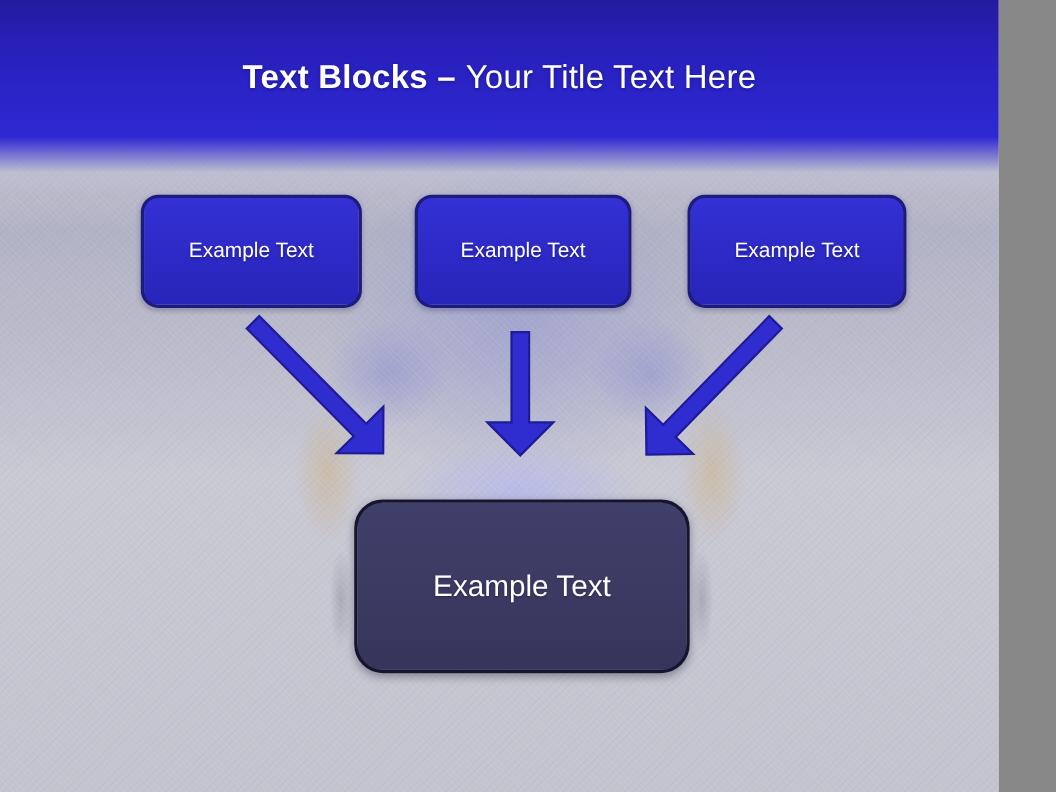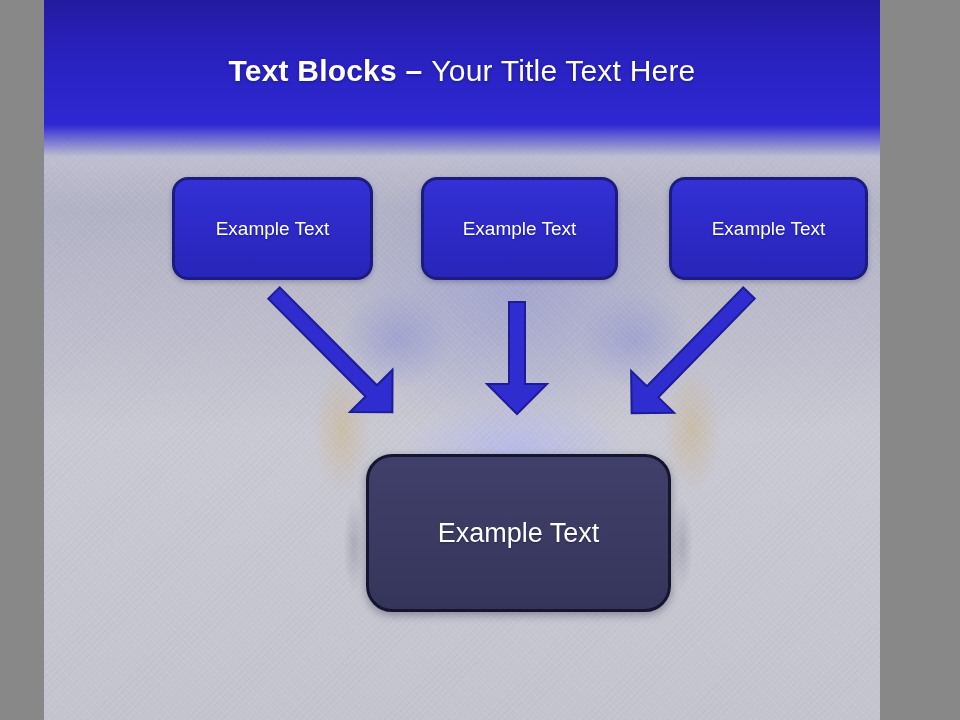--- a/index.html
+++ b/index.html
@@ -1,22 +1,21 @@
 <!DOCTYPE html>
 <html><head>
 <meta charset="utf-8">
 <style>
   html, body { margin: 0; padding: 0; background: #888; }
   .slide {
     position: relative;
-    width: 836px; height: 720px;
+    width: 908px; height: 720px;
     overflow: hidden;
     background: #c7c7d2;
     font-family: "Liberation Sans", sans-serif;
-    margin-left: 44px;
   }
 
   
   .bg {
     position: absolute; inset: 0;
     background-image:
       radial-gradient(ellipse 160px 60px at 472px 445px, rgba(172,177,245,0.60), rgba(172,177,245,0) 72%),
       radial-gradient(ellipse 80px 70px at 352px 340px, rgba(112,120,212,0.32), rgba(112,120,212,0) 70%),
       radial-gradient(ellipse 80px 70px at 592px 340px, rgba(112,120,212,0.32), rgba(112,120,212,0) 70%),
       radial-gradient(ellipse 250px 205px at 470px 295px, rgba(120,126,214,0.33), rgba(120,126,214,0) 70%),

